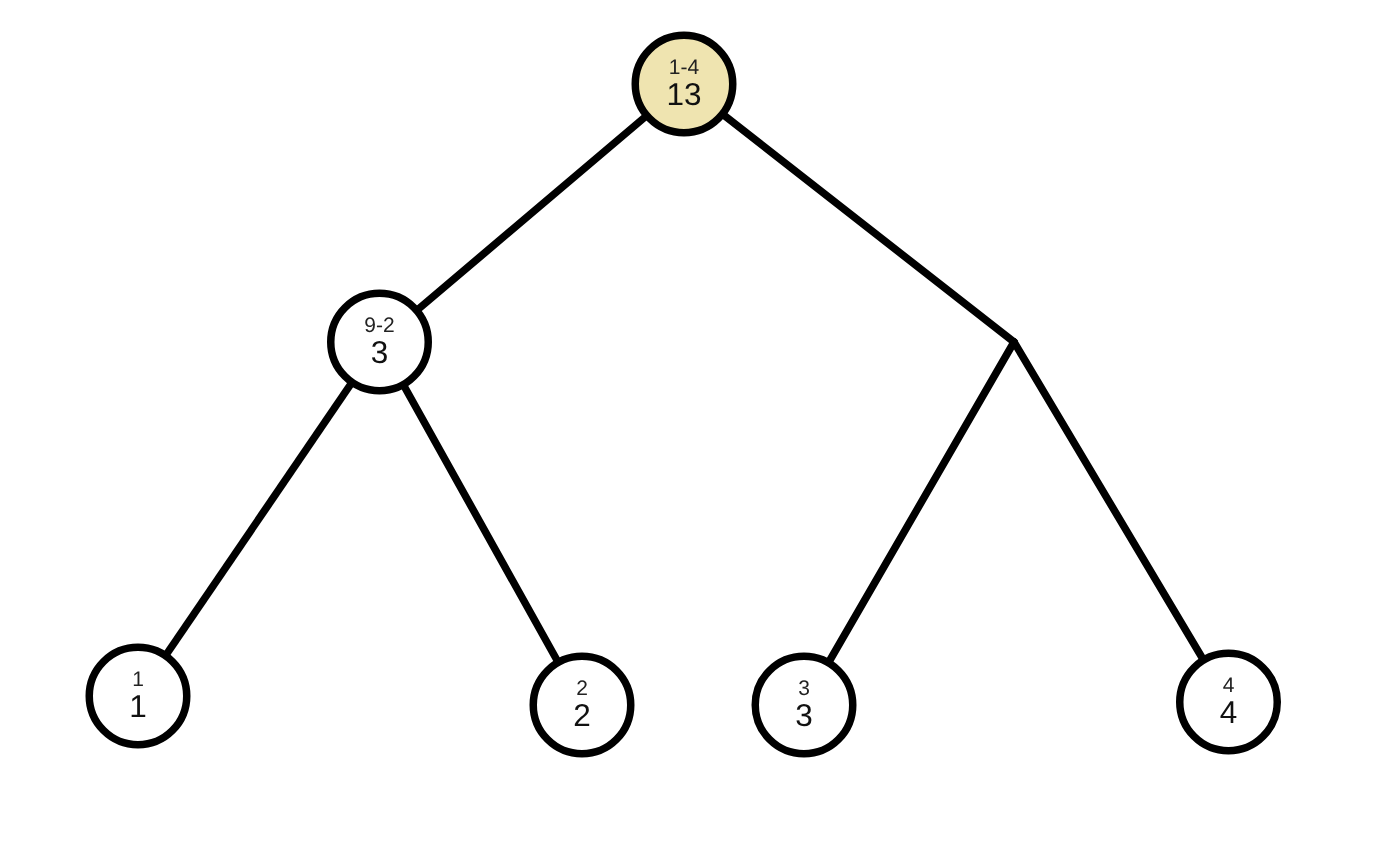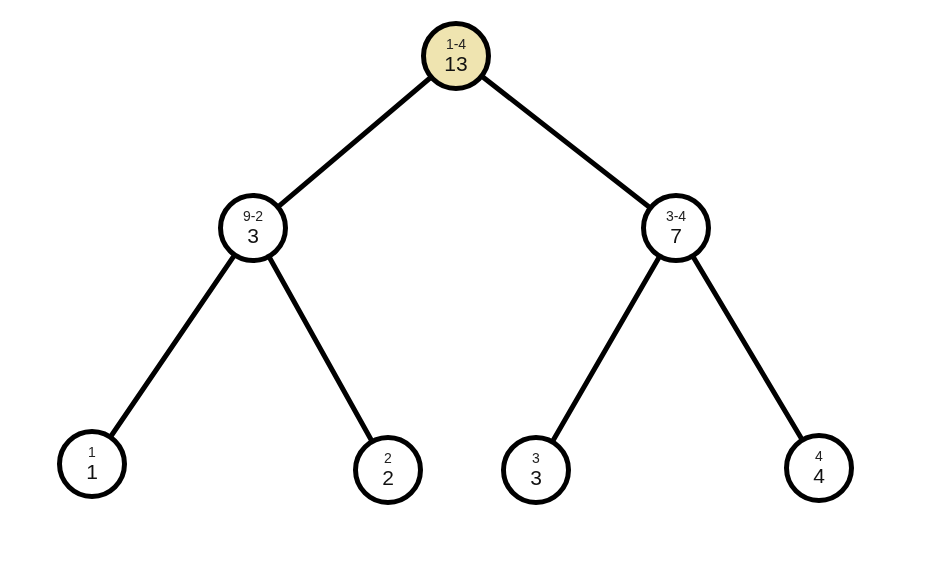--- a/index.html
+++ b/index.html
@@ -70,24 +70,20 @@
   <div class="node" style="left: 421px; top: 21px; background: rgb(239, 228, 176); border-color: rgb(0, 0, 0);">
     <span class="range">1-4</span>
     <span class="value">13</span>
   </div>
 
   <div class="node" style="left: 218px; top: 193px; background: rgb(255, 255, 255); border-color: rgb(0, 0, 0);">
     <span class="range">9-2</span>
     <span class="value">3</span>
   </div>
 
-  <div class="node" style="left: 641px; top: 193px; background: rgb(255, 255, 255); border-color: rgb(0, 0, 0);">
-    <span class="range">3-4</span>
-    <span class="value">7</span>
-  </div>
 
   <div class="node" style="left: 57px; top: 429px; background: rgb(255, 255, 255); border-color: rgb(0, 0, 0);">
     <span class="range">1</span>
     <span class="value">1</span>
   </div>
 
   <div class="node" style="left: 353px; top: 435px; background: rgb(255, 255, 255); border-color: rgb(0, 0, 0);">
     <span class="range">2</span>
     <span class="value">2</span>
   </div>

